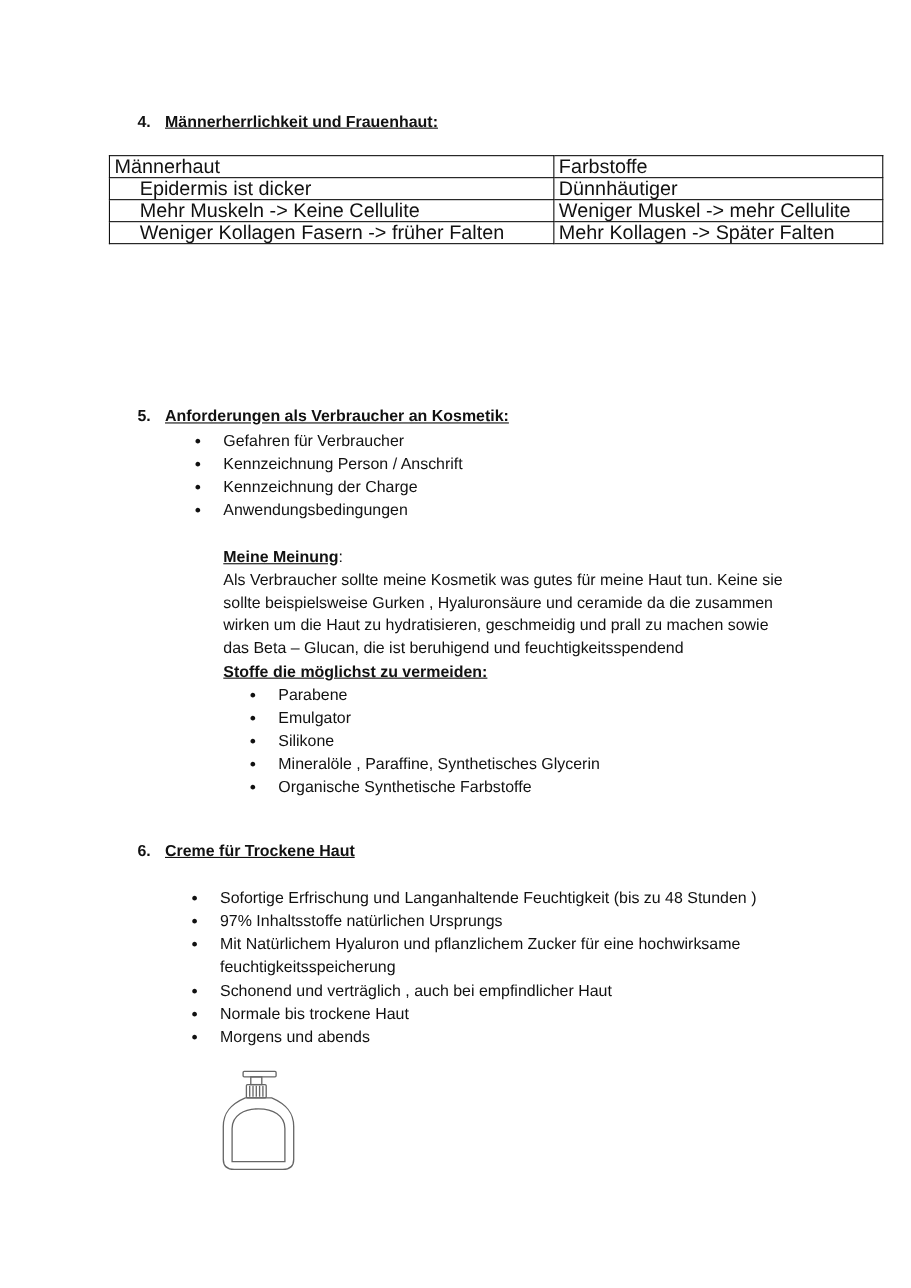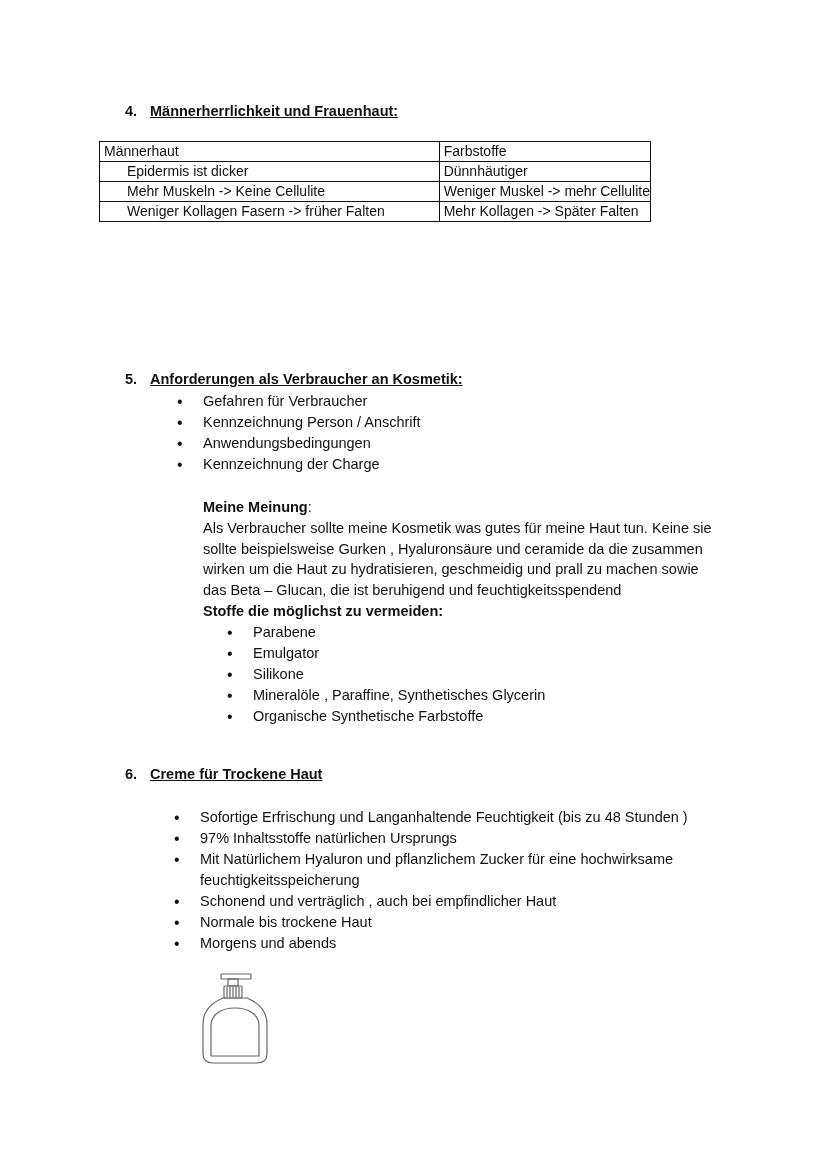--- a/index.html
+++ b/index.html
@@ -2,28 +2,28 @@
 <html><head>
 <meta charset="utf-8">
 <style>
   html, body { margin: 0; padding: 0; background: #ffffff; }
   body { width: 828px; height: 1171px; position: relative; overflow: hidden;
          font-family: "Liberation Sans", "DejaVu Sans", sans-serif; color: #111; font-size: 14.5px; }
   .abs { position: absolute; }
   .heading { font-weight: bold; font-size: 14.5px; }
   .heading .num { display: inline-block; width: 25px; }
   .heading .ttl { text-decoration: underline; }
-  table.cmp { position: absolute; left: 99px; top: 141px; width: 552px; border-collapse: collapse; font-size: 14px; }
+  table.cmp { position: absolute; left: 99px; top: 141px; width: 704px; border-collapse: collapse; font-size: 18px; }
   table.cmp td { border: 1.5px solid #111; padding: 0 0 0 4px; height: 19px; line-height: 19px; white-space: nowrap; }
   table.cmp td.c1 { width: 376px; }
   table.cmp td.ind { padding-left: 27px; }
   ul.blist { list-style: none; margin: 0; padding: 0; }
   ul.blist li { position: relative; padding-left: 28px; line-height: 21px; }
   ul.blist li::before { content: "\2022"; position: absolute; left: 2px; top: 0; font-size: 16px; }
-  .sub { font-weight: bold; line-height: 21px; }
+  .sub { font-weight: bold; text-decoration: underline; line-height: 21px; }
   .para { line-height: 20.5px; width: 520px; }
 </style>
 </head>
 <body>
 
 <div class="abs heading" style="left:125px; top:103px;">
   <span class="num">4.</span><span class="ttl">Männerherrlichkeit und Frauenhaut:</span>
 </div>
 
 <table class="cmp">
@@ -47,22 +47,22 @@
 </tbody>
   </table>
 
 <div class="abs heading" style="left:125px; top:371px;">
   <span class="num">5.</span><span class="ttl">Anforderungen als Verbraucher an Kosmetik:</span>
 </div>
 
 <ul class="abs blist" style="left:175px; top:391px;">
   <li>Gefahren für Verbraucher</li>
   <li>Kennzeichnung Person / Anschrift</li>
+  <li>Kennzeichnung der Charge</li>
   <li>Anwendungsbedingungen</li>
-  <li>Kennzeichnung der Charge</li>
 </ul>
 
 <div class="abs" style="left:203px; top:497px;">
   <div style="line-height:21px;"><span class="sub">Meine Meinung</span><span>:</span></div>
   <div class="para">Als Verbraucher sollte meine Kosmetik was gutes für meine Haut tun. Keine sie sollte beispielsweise Gurken , Hyaluronsäure und ceramide da die zusammen wirken um die Haut zu hydratisieren,  geschmeidig und prall zu machen sowie das Beta – Glucan, die ist beruhigend und feuchtigkeitsspendend</div>
   <div class="sub" style="margin-top:1px;">Stoffe die möglichst zu vermeiden:</div>
   <ul class="blist" style="margin-left:22px;">
     <li>Parabene</li>
     <li>Emulgator</li>
     <li>Silikone</li>

